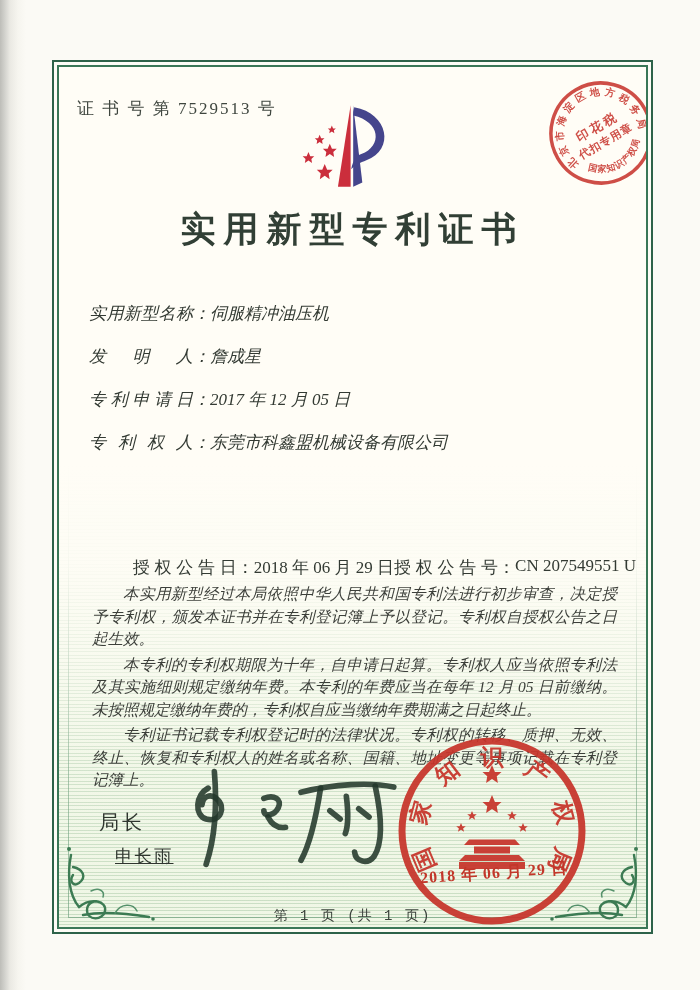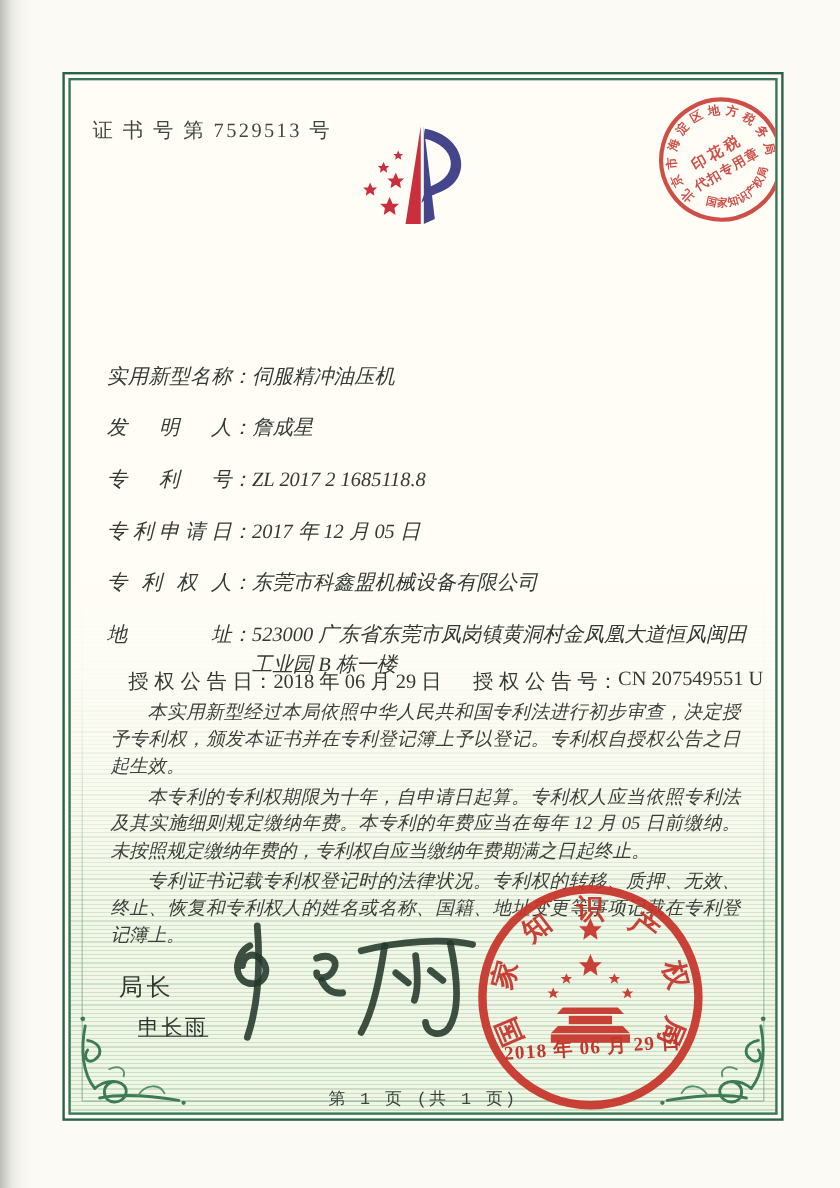--- a/index.html
+++ b/index.html
@@ -40,21 +40,21 @@
     font-size:35px;font-weight:700;letter-spacing:8px;color:#313f35;}
 
   .fields{position:absolute;left:30px;top:236px;right:24px;font-size:17px;font-style:italic;}
   .frow{margin-bottom:22px;line-height:21px;white-space:nowrap;}
   .flabel{display:inline-block;width:104px;text-align:justify;text-align-last:justify;vertical-align:top;}
   .fcolon{display:inline-block;vertical-align:top;}
   .fvalue{display:inline-block;vertical-align:top;white-space:normal;}
   .addr2{margin-left:121px;line-height:21px;margin-top:4px;}
 
   .grant-row{position:absolute;left:30px;top:489px;right:10px;font-size:17px;display:flex;white-space:nowrap;justify-content:flex-end;}
-  .grant-right{margin-left:26px;}
+  .grant-right{}
 
   .paras{position:absolute;left:30px;right:26px;top:513px;}
   .paras p{margin:3px;text-indent:2em;font-size:15.5px;line-height:22.5px;
     text-align:justify;font-style:italic;color:#3c3f3a;}
 
   .sig-title{position:absolute;left:40px;top:742px;font-size:20px;letter-spacing:3px;color:#2f362f;}
   .sig-name{position:absolute;left:56px;top:777px;font-size:17.5px;letter-spacing:2px;color:#2f362f;text-decoration:underline;}
   .signature{position:absolute;left:110px;top:698px;width:232px;height:104px;z-index:4;}
   .signature path{stroke:#23382b;stroke-width:5.5;fill:none;stroke-linecap:round;stroke-linejoin:round;opacity:.88;}
 
@@ -123,40 +123,34 @@
           <polygon class="lred" points="68.5,8 68.5,88 56,88"></polygon>
           <polygon class="lblue" points="71,8 80,84 71,88"></polygon>
           <path class="lblue" d="M72,10 C106,16 112,52 84,62 C78,64.5 73,66 69,71 C71,62 74,58 79,56 C100,48 98,24 71,18 Z"></path>
           <use href="#star5" class="lred" transform="translate(50,32) scale(0.42)"></use>
           <use href="#star5" class="lred" transform="translate(38,42) scale(0.5)"></use>
           <use href="#star5" class="lred" transform="translate(48,53) scale(0.72)"></use>
           <use href="#star5" class="lred" transform="translate(27,60) scale(0.6)"></use>
           <use href="#star5" class="lred" transform="translate(43,74) scale(0.82)"></use>
         </svg>
 
+        <div class="title">实用新型专利证书</div>
 
         <div class="fields">
           <div class="frow">
             <span class="flabel">实用新型名称</span><span class="fcolon">：</span><span class="fvalue">伺服精冲油压机</span>
           </div>
           <div class="frow">
             <span class="flabel">发明人</span><span class="fcolon">：</span><span class="fvalue">詹成星</span>
           </div>
           <div class="frow">
-            <span class="flabel">专利号</span><span class="fcolon">：</span><span class="fvalue">ZL 2017 2 1685118.8</span>
-          </div>
-          <div class="frow">
             <span class="flabel">专利申请日</span><span class="fcolon">：</span><span class="fvalue">2017 年 12 月 05 日</span>
           </div>
           <div class="frow">
             <span class="flabel">专利权人</span><span class="fcolon">：</span><span class="fvalue">东莞市科鑫盟机械设备有限公司</span>
-          </div>
-          <div class="frow">
-            <span class="flabel">地址</span><span class="fcolon">：</span><span class="fvalue">523000 广东省东莞市凤岗镇黄洞村金凤凰大道恒风闽田</span>
-            <div class="addr2">工业园 B 栋一楼</div>
           </div>
         </div>
 
         <div class="grant-row">
           <div>
             <span class="flabel">授权公告日</span><span class="fcolon">：</span><span>2018 年 06 月 29 日</span>
           </div>
           <div class="grant-right">
             <span class="flabel">授权公告号</span><span class="fcolon">：</span><span>CN 207549551 U</span>
           </div>

